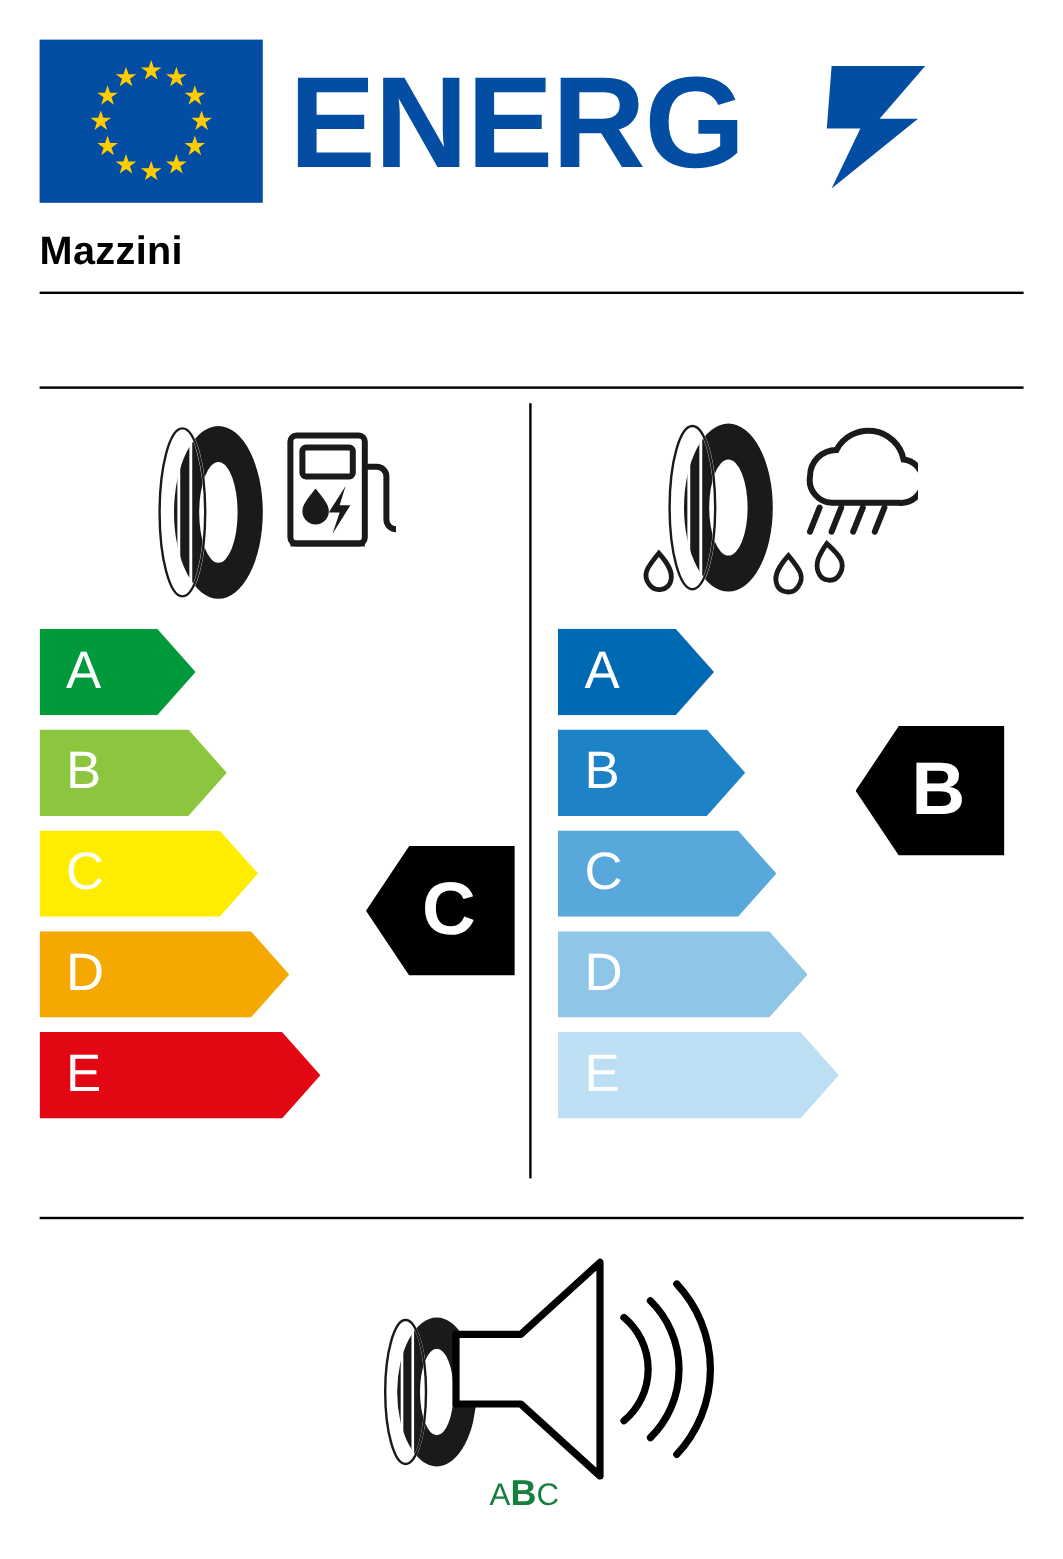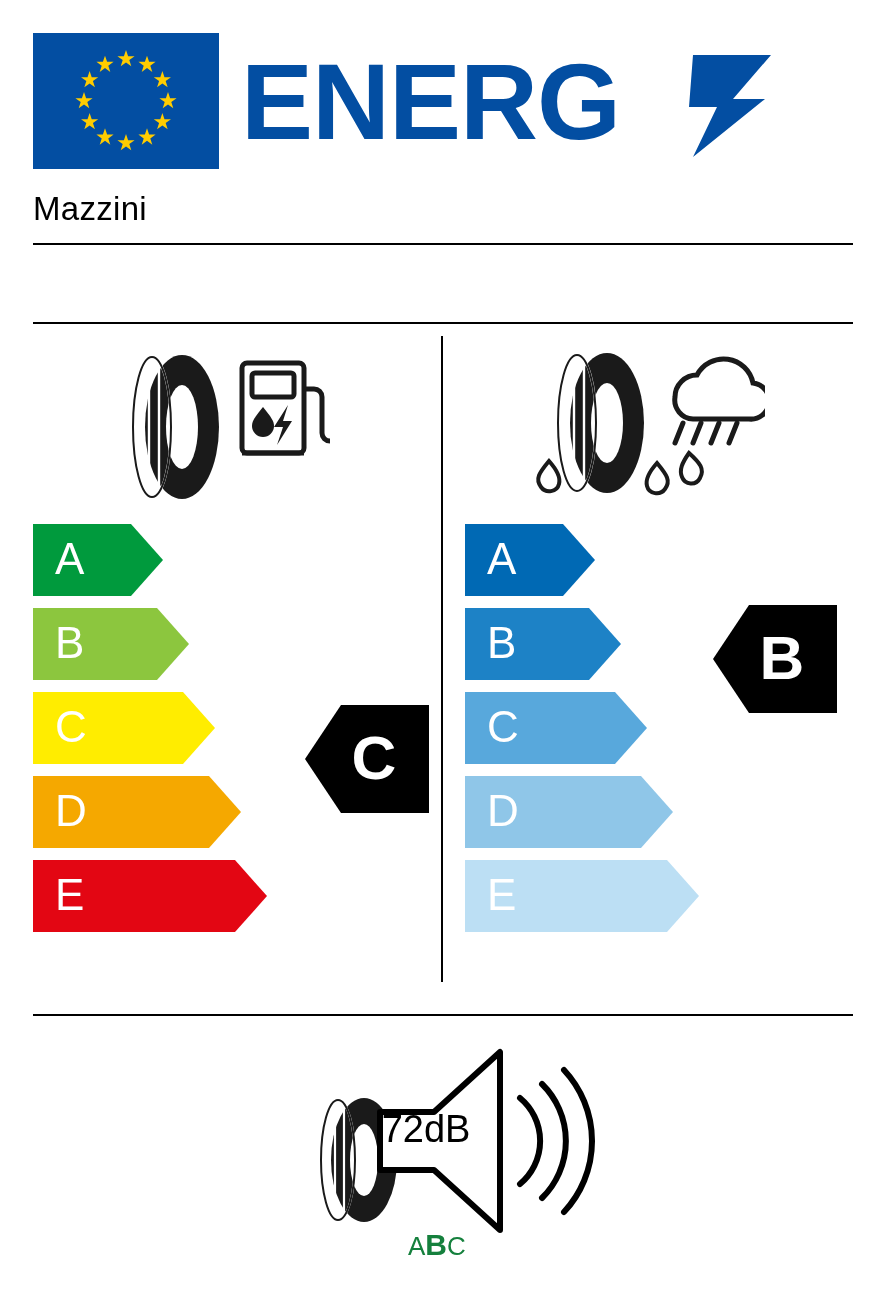--- a/index.html
+++ b/index.html
@@ -49,21 +49,21 @@
     width: 620px;
     height: 110px;
   }
 
   
   .brand {
     position: absolute;
     left: 33px;
     top: 190px;
     font-size: 33px;
-    font-weight: normal;
+    font-weight: bold;
     color: #000;
     letter-spacing: 0.3px;
   }
   .rule {
     position: absolute;
     background: #000;
     height: 2px;
   }
   .rule-1 { left: 33px; top: 243px; width: 820px; }
   .rule-2 { left: 33px; top: 322px; width: 820px; }
@@ -366,19 +366,18 @@
     <g>
       <polygon points="96,72 150,72 216,12 216,190 150,130 96,130" fill="#ffffff" stroke="#000000" stroke-width="6" stroke-linejoin="round"></polygon>
     </g>
     <g fill="none" stroke="#000000" stroke-width="6" stroke-linecap="round">
       <path d="M236 58 a56 56 0 0 1 0 86"></path>
       <path d="M258 44 a80 80 0 0 1 0 114"></path>
       <path d="M280 30 a104 104 0 0 1 0 142"></path>
     </g>
   </svg>
 
-  <div class="noise-db">72dB</div>
 
   <div class="noise-classes">
     <span>A</span><span class="sel">B</span><span>C</span>
   </div>
 
 </div>
 
 </body></html>

